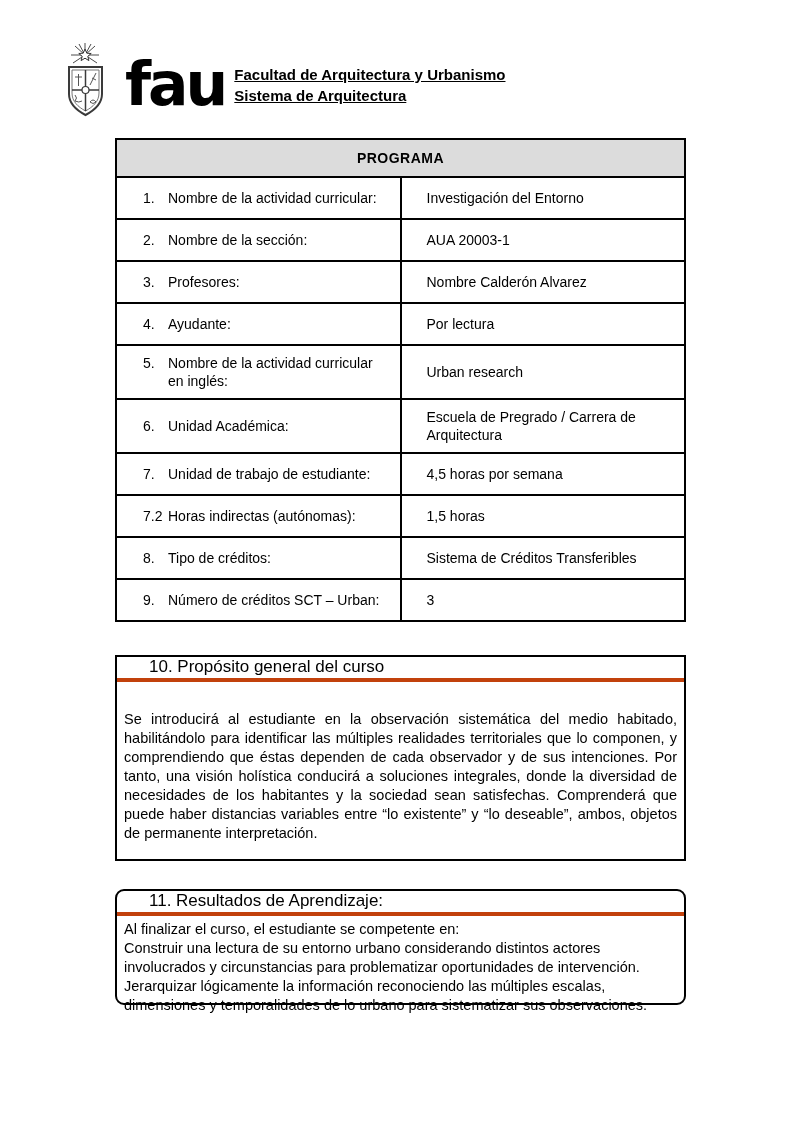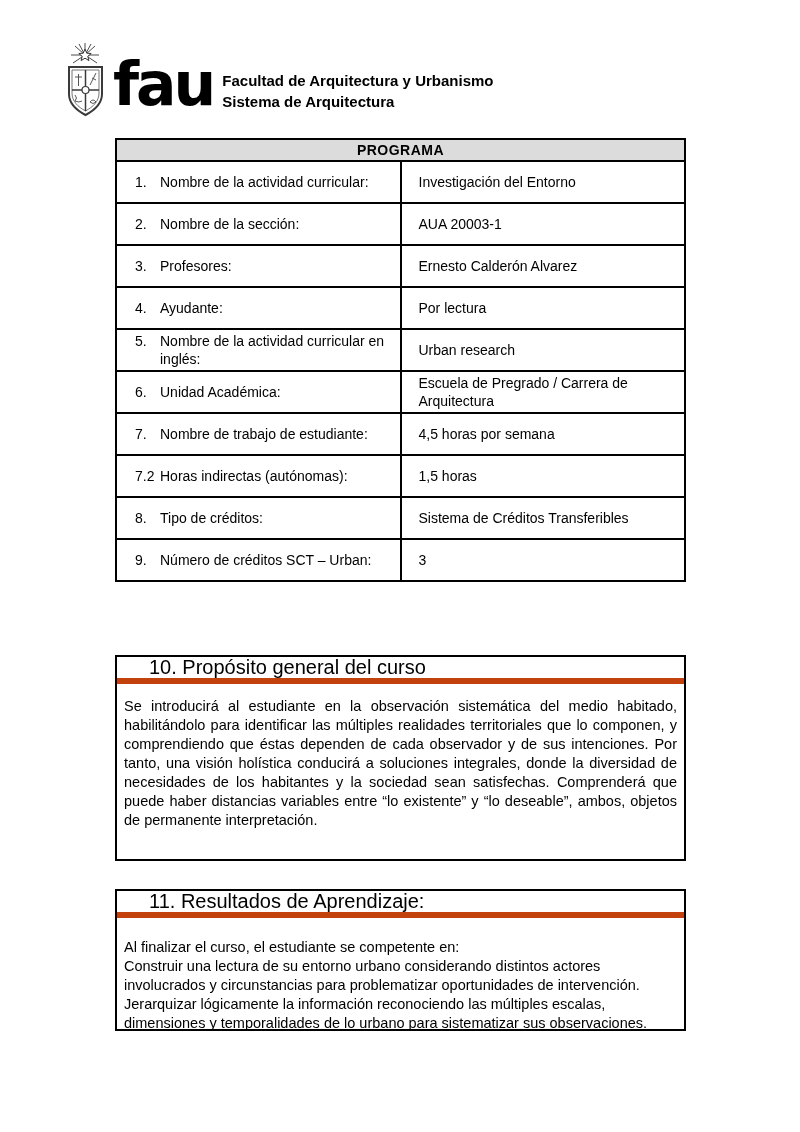--- a/index.html
+++ b/index.html
@@ -31,48 +31,49 @@
   .emblem {
     width: 45px;
     height: 77px;
     flex: 0 0 auto;
   }
   .wordmark {
     font-size: 60px;
     font-weight: bold;
     letter-spacing: -3px;
     line-height: 1;
-    margin-left: 5px;
+    margin-left: 17px;
     margin-top: 12px;
     font-family: "DejaVu Sans", sans-serif;
   }
   .org-lines {
     margin-left: 9px;
-    margin-top: 28px;
+    margin-top: 22px;
     font-size: 15px;
     font-weight: bold;
     line-height: 21px;
     white-space: nowrap;
+    text-decoration: underline;
   }
 
   
   table.program {
     position: absolute;
     left: 115px;
     top: 138px;
     width: 571px;
     border-collapse: collapse;
     table-layout: fixed;
     font-size: 14px;
   }
   table.program th,
   table.program td {
     border: 2px solid #000;
     vertical-align: middle;
-    padding: 0;
+    padding: 8px;
   }
   table.program th {
     height: 20px;
     background: #dcdcdc;
     font-size: 14px;
     font-weight: bold;
     text-align: center;
     letter-spacing: 0.5px;
   }
   td.cell-label { width: 271px; }
@@ -99,38 +100,39 @@
   
   .section-box {
     position: absolute;
     left: 115px;
     width: 571px;
     border: 2px solid #000;
     box-sizing: border-box;
     background: #fff;
   }
   .section-box.s10 { top: 655px; height: 206px; }
-  .section-box.s11 { top: 889px; height: 142px; }
+  .section-box.s11 { top: 889px; height: 116px; border-radius: 9px; }
   .section-title {
     height: 21px;
     line-height: 20px;
-    border-bottom: 6px solid #c2410c;
+    border-bottom: 4px solid #c2410c;
     padding-left: 32px;
-    font-size: 20px;
+    font-size: 17px;
   }
   .section-body {
     font-size: 14.5px;
     line-height: 19px;
   }
   .s10 .section-body {
     padding: 13px 7px 0 7px;
     text-align: justify;
+    margin-top: 15px;
   }
   .s11 .section-body {
-    padding: 20px 7px 0 7px;
+    padding: 4px 7px 0 7px;
     white-space: pre-line;
     text-align: left;
   }
 </style>
 </head>
 <body>
 
 <div class="page">
 
   <div class="page-header">
@@ -203,21 +205,21 @@
           </td>
       </tr>
       <tr class="data-row">
         <td class="cell-label">
             <div class="label-wrap">
               <span class="label-num">3.</span>
               <span class="label-text">Profesores:</span>
             </div>
           </td>
         <td class="cell-value">
-            <div class="value-wrap">Ernesto Calderón Alvarez</div>
+            <div class="value-wrap">Nombre Calderón Alvarez</div>
           </td>
       </tr>
       <tr class="data-row">
         <td class="cell-label">
             <div class="label-wrap">
               <span class="label-num">4.</span>
               <span class="label-text">Ayudante:</span>
             </div>
           </td>
         <td class="cell-value">
@@ -243,21 +245,21 @@
             </div>
           </td>
         <td class="cell-value">
             <div class="value-wrap">Escuela de Pregrado / Carrera de Arquitectura</div>
           </td>
       </tr>
       <tr class="data-row">
         <td class="cell-label">
             <div class="label-wrap">
               <span class="label-num">7.</span>
-              <span class="label-text">Nombre de trabajo de estudiante:</span>
+              <span class="label-text">Unidad de trabajo de estudiante:</span>
             </div>
           </td>
         <td class="cell-value">
             <div class="value-wrap">4,5 horas por semana</div>
           </td>
       </tr>
       <tr class="data-row">
         <td class="cell-label">
             <div class="label-wrap">
               <span class="label-num">7.2</span>

